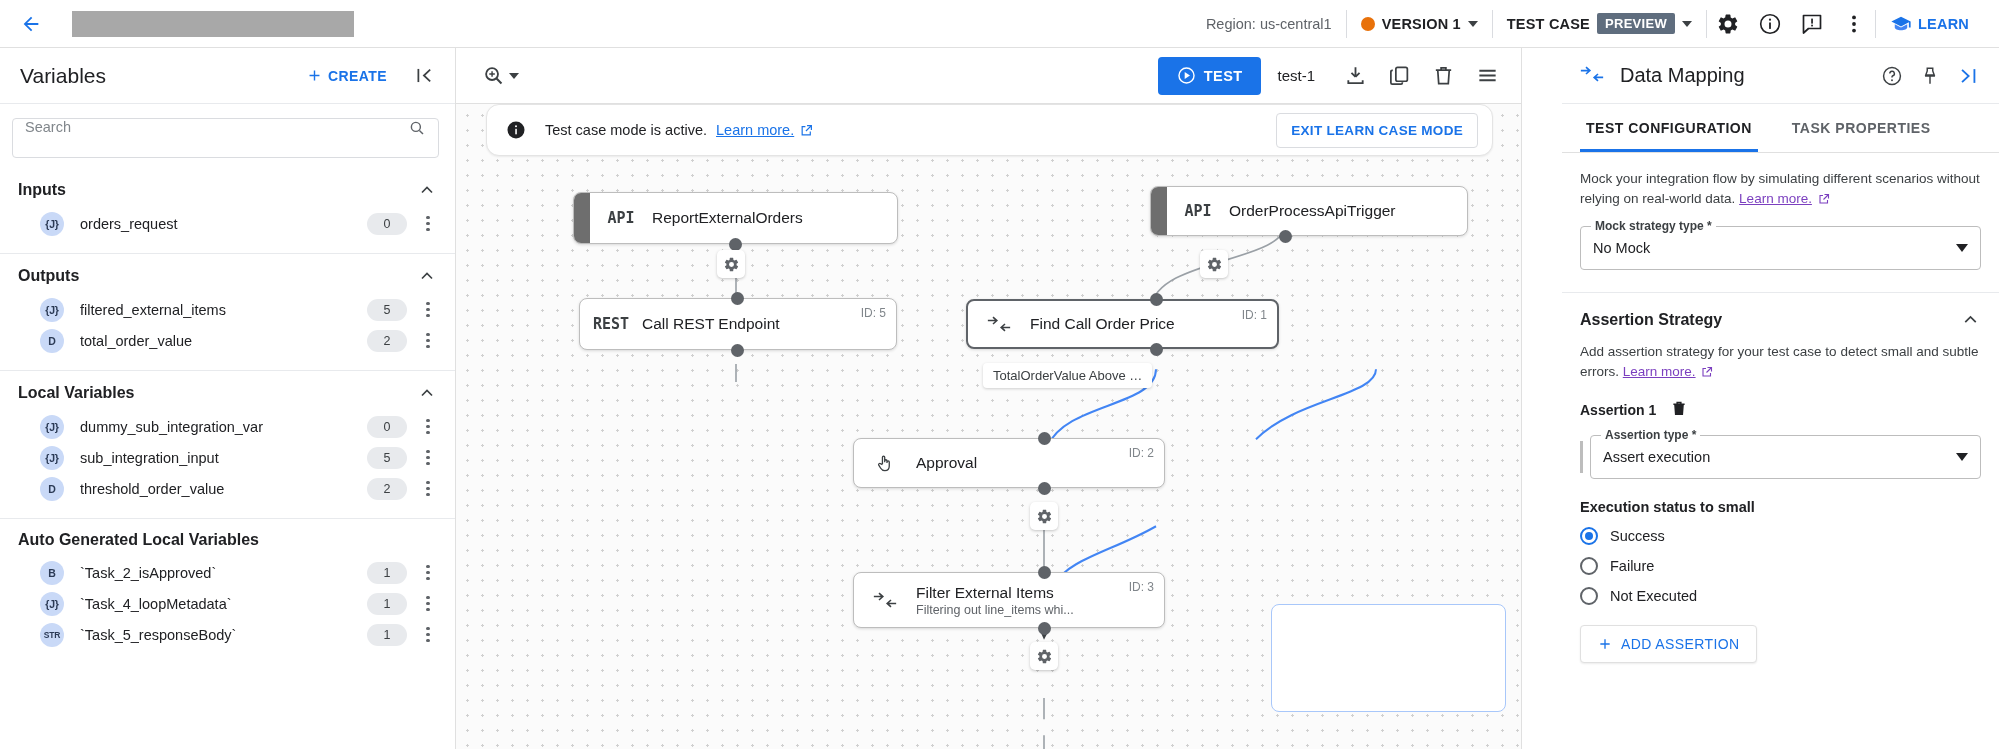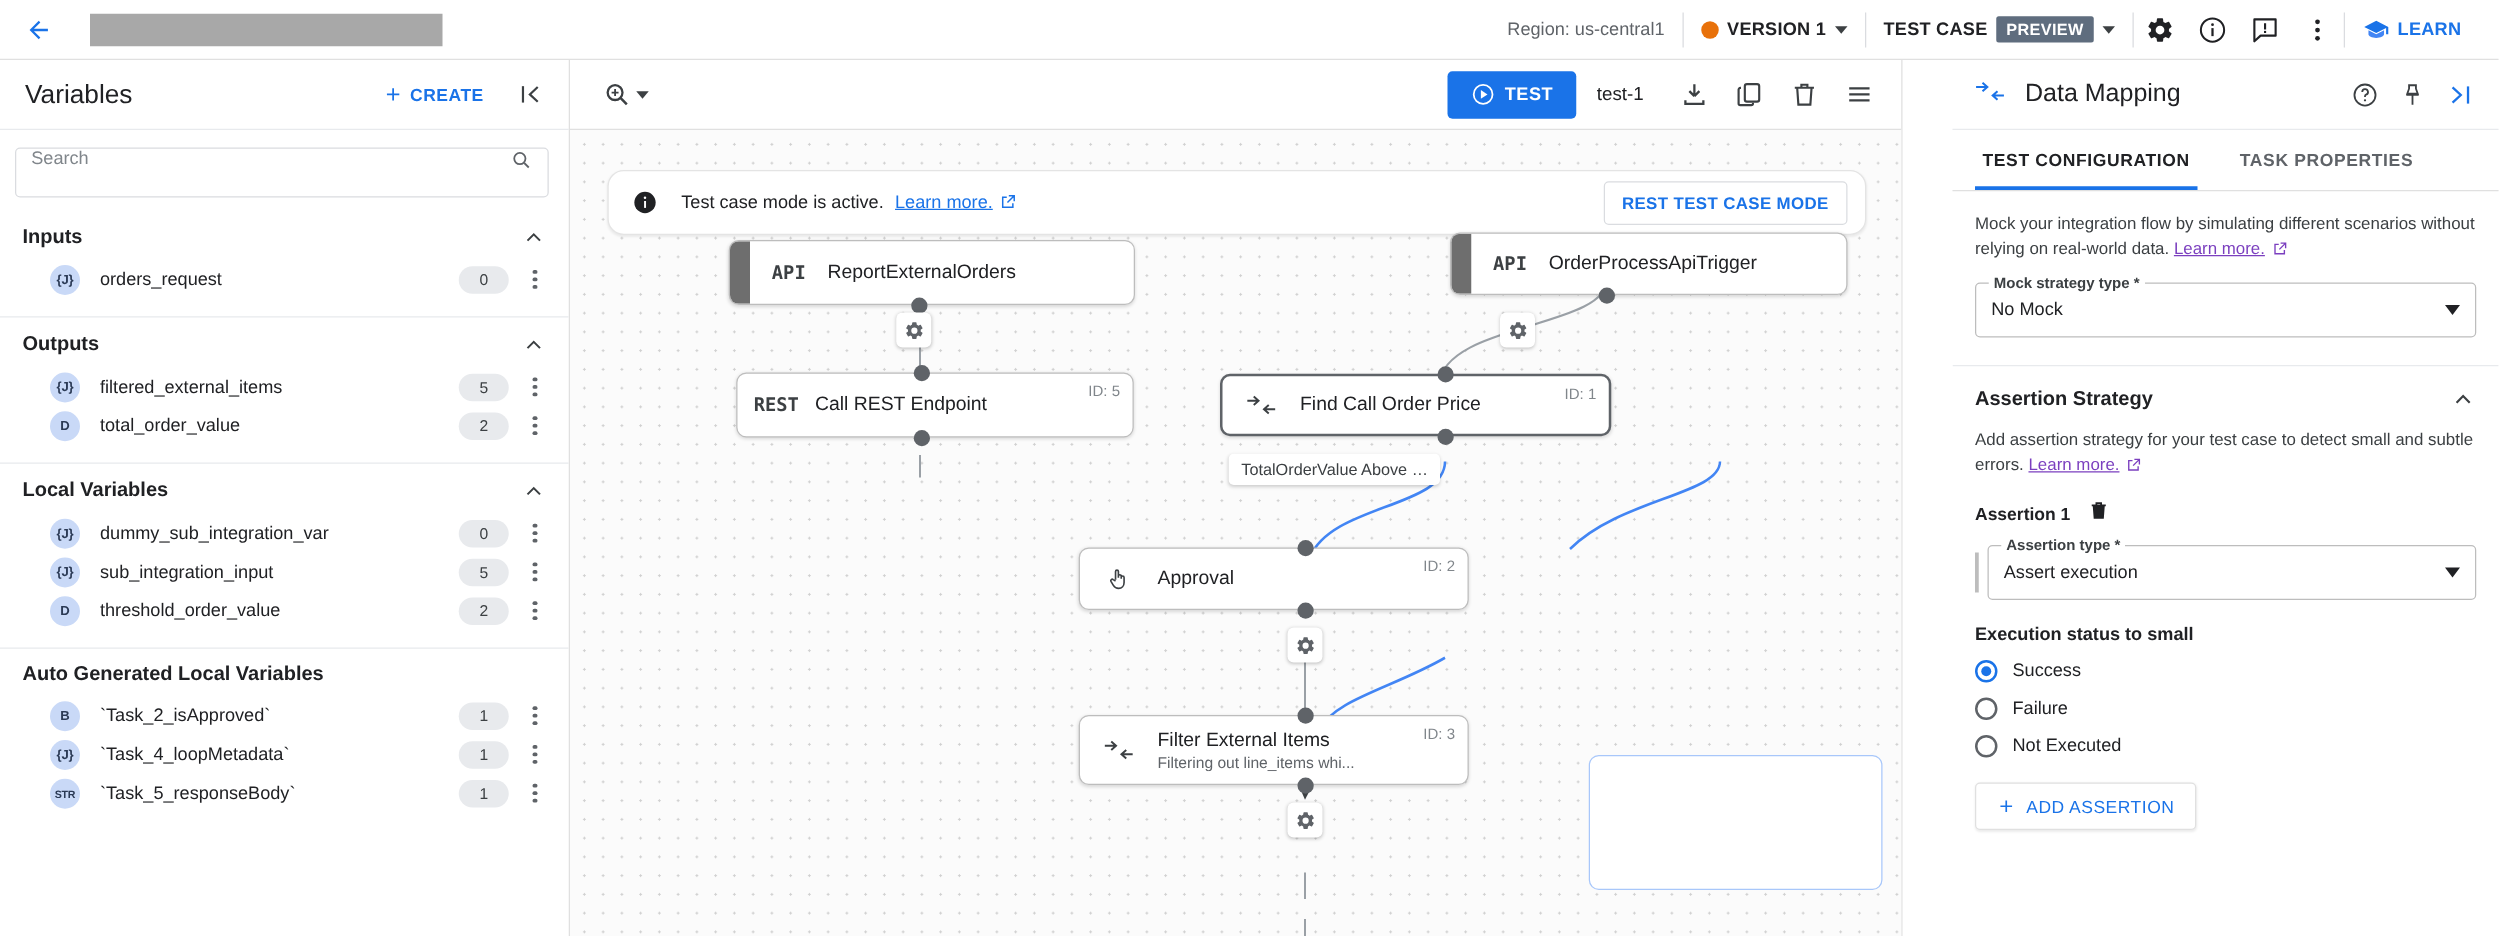--- a/index.html
+++ b/index.html
@@ -78,33 +78,33 @@
   .ct-icon { width:40px;height:40px;display:flex;align-items:center;justify-content:center;cursor:pointer; margin-left:4px;}
 
   .canvas {
     flex:1; position:relative; overflow:hidden; background-color:#fbfbfb;
     background-image: radial-gradient(circle, #d0d0d0 1px, transparent 1.1px);
     background-size: 15px 15px; background-position: 4px 4px;
   }
   .canvas-pad { position:absolute; inset:0; }
 
   .banner {
-    position:absolute; left:30px; top:32px; right:28px; height:52px;
+    position:absolute; left:30px; top:0; right:28px; height:52px;
     background:#fff; border:1px solid #e4e4e4; border-radius:13px;
     display:flex; align-items:center; padding: 0 14px 0 18px; box-shadow:0 1px 2px rgba(0,0,0,.07);
   }
   .banner-txt { font-size:14.5px;color:#202124; margin-left:18px; flex:1;}
   .exit-tc {
     border:1px solid #dadce0;background:#fff;border-radius:4px;color:#1a73e8;
     font-size:13.5px;font-weight:bold;letter-spacing:.3px;padding:9px 14px;cursor:pointer;white-space:nowrap;
   }
 
   .node {
     position:absolute; background:#fff; border:1px solid #bdbdbd; border-radius:8px;
-    display:flex; align-items:center; box-shadow: 0 1px 3px rgba(0,0,0,.14); margin-left: 10px;
+    display:flex; align-items:center; box-shadow: 0 1px 3px rgba(0,0,0,.14);
   }
   .node.selected { border:2px solid #5f6368; }
   .node-trigger { border-radius:8px; overflow:hidden; }
   .trigger-bar { width:16px; align-self:stretch; background:#6e6e6e; flex-shrink:0; }
   .node-ico {
     width:62px; display:flex;align-items:center;justify-content:center; flex-shrink:0;
     font-size:15px; font-weight:bold; color:#3c4043; font-family:"DejaVu Sans Mono", monospace;
   }
   .node-ico.glyph { font-family:"Liberation Sans",sans-serif; font-size:19px; }
   .node-body { flex:1; min-width:0; padding-right:10px; }
@@ -467,21 +467,21 @@
                 <circle cx="12" cy="7.9" r="1.1" fill="#fff"></circle>
               </svg>
             <span class="banner-txt">
               <span>Test case mode is active.</span>
               <span class="lnk" style="color:#1a73e8;margin-left:5px;">Learn more.</span>
               <svg class="lnk-ico" width="13" height="13" viewBox="0 0 24 24">
                   <path d="M13 3h8v8M21 3 11 13" fill="none" stroke="#1a73e8" stroke-width="2.2"></path>
                   <path d="M19 14v6H4V5h6" fill="none" stroke="#1a73e8" stroke-width="2.2"></path>
                 </svg>
             </span>
-            <button class="exit-tc">REST TEST CASE MODE</button>
+            <button class="exit-tc">EXIT LEARN CASE MODE</button>
           </div>
 
           <div class="node node-trigger" style="left:117px; top:88px; width:325px; height:52px;">
             <div class="trigger-bar"></div>
             <div class="node-ico">API</div>
             <div class="node-body">
               <div class="node-title">ReportExternalOrders</div>
             </div>
           </div>
           <div class="dot" style="left:273px; top:134px;"></div>

